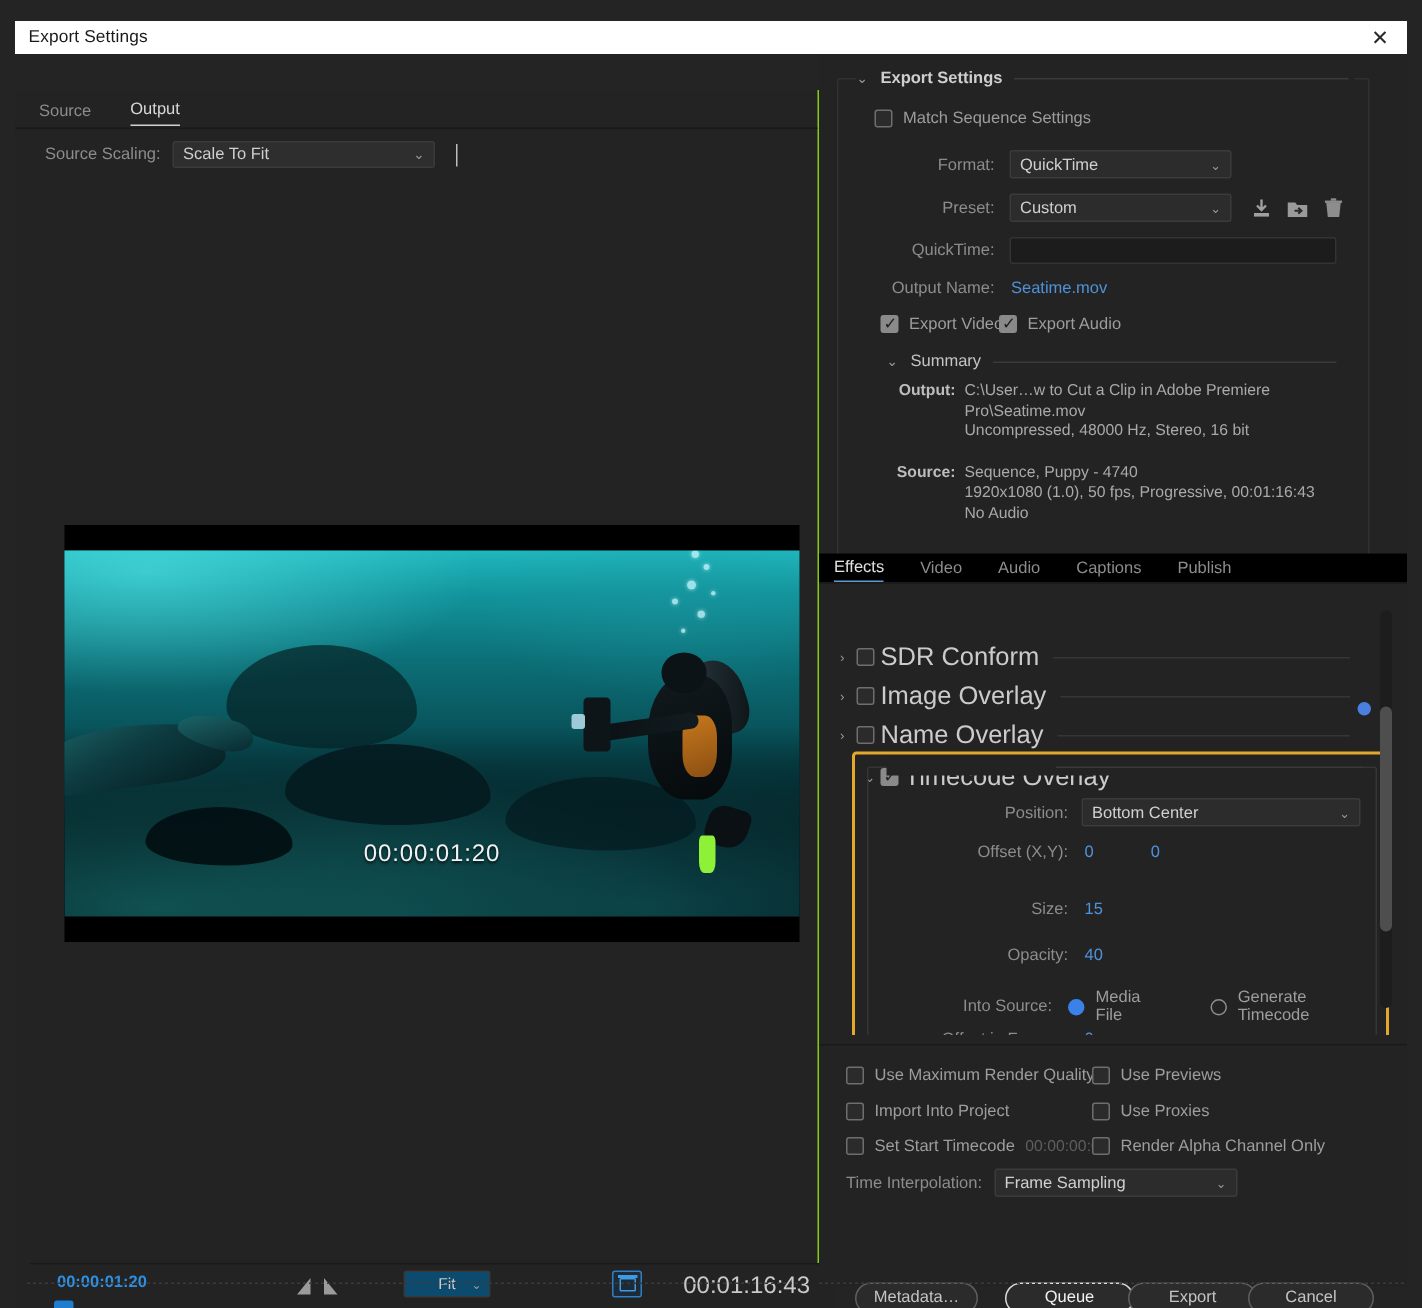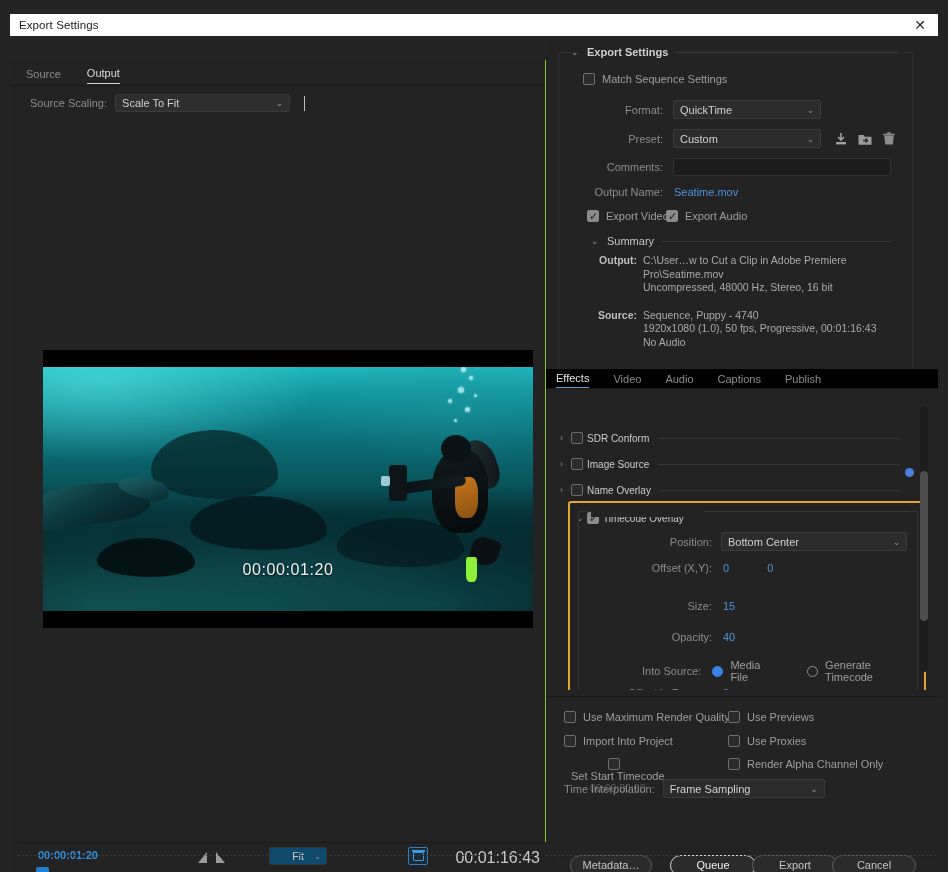--- a/index.html
+++ b/index.html
@@ -375,21 +375,21 @@
     width: 392px; height: 301px;
     background: #232323;
     overflow: hidden;
   }
   .eff-row {
     position: absolute; left: 14px;
     width: 340px; height: 18px;
     display: flex; align-items: center;
   }
   .eff-row .ch { font-size: 9px; color: #9a9a9a; width: 11px; }
-  .eff-row .nm { font-size: 10px; color: #cbcbcb; margin-left: 4px; white-space: nowrap; }
+  .eff-row .nm { font-size: 17px; color: #cbcbcb; margin-left: 4px; white-space: nowrap; }
   .eff-row .rule { flex: 1; height: 1px; background: #363636; margin-left: 9px; }
   .blue-dot {
     position: absolute; right: 24px; top: 79px;
     width: 9px; height: 9px; border-radius: 50%;
     background: #4a7fe0;
   }
 
   .tc-hl {
     position: absolute; left: 22px; top: 112px;
     width: 358px; height: 208px;
@@ -593,21 +593,21 @@
         <span class="pbtn" style="margin-left:8px">
           <svg width="16" height="16" viewBox="0 0 16 16">
               <path d="M3.2 4.4h9.6l-1 9.2H4.2z" fill="#8d8d8d"></path>
               <rect x="2.3" y="2.7" width="11.4" height="1.6" fill="#8d8d8d"></rect>
               <rect x="6.2" y="1.2" width="3.6" height="1.6" fill="#8d8d8d"></rect>
             </svg>
         </span>
       </div>
 
       <div class="row" style="left:0; top:105px; width:343px;">
-        <span class="lbl-r" style="width:104px">Comments:</span>
+        <span class="lbl-r" style="width:104px">QuickTime:</span>
         <div class="txtbox" style="width:218px; margin-left:10px"></div>
       </div>
 
       <div class="row" style="left:0; top:133px; width:343px;">
         <span class="lbl-r" style="width:104px">Output Name:</span>
         <span class="link" style="margin-left:11px">Seatime.mov</span>
       </div>
 
       <div class="row" style="left:28px; top:157px;">
         <span class="cb on"></span>
@@ -655,21 +655,21 @@
       <div class="eff-row" style="top:40px">
         <span class="ch">›</span>
         <span class="cb"></span>
         <span class="nm">SDR Conform</span>
         <span class="rule"></span>
       </div>
 
       <div class="eff-row" style="top:66px">
         <span class="ch">›</span>
         <span class="cb"></span>
-        <span class="nm">Image Source</span>
+        <span class="nm">Image Overlay</span>
         <span class="rule"></span>
       </div>
       <span class="blue-dot"></span>
 
       <div class="eff-row" style="top:92px">
         <span class="ch">›</span>
         <span class="cb"></span>
         <span class="nm">Name Overlay</span>
         <span class="rule"></span>
       </div>
@@ -743,21 +743,21 @@
 
       <div class="opt-row" style="left:18px; top:38px;">
         <span class="cb"></span>
         <span class="cb-lbl">Import Into Project</span>
       </div>
       <div class="opt-row" style="left:182px; top:38px;">
         <span class="cb"></span>
         <span class="cb-lbl">Use Proxies</span>
       </div>
 
-      <div class="opt-row" style="left:18px; top:61px;flex-direction:column;">
+      <div class="opt-row" style="left:18px; top:61px;">
         <span class="cb"></span>
         <span class="cb-lbl">Set Start Timecode</span>
         <span class="dim">00:00:00:00</span>
       </div>
       <div class="opt-row" style="left:182px; top:61px;">
         <span class="cb"></span>
         <span class="cb-lbl">Render Alpha Channel Only</span>
       </div>
 
       <div class="ti-row">

